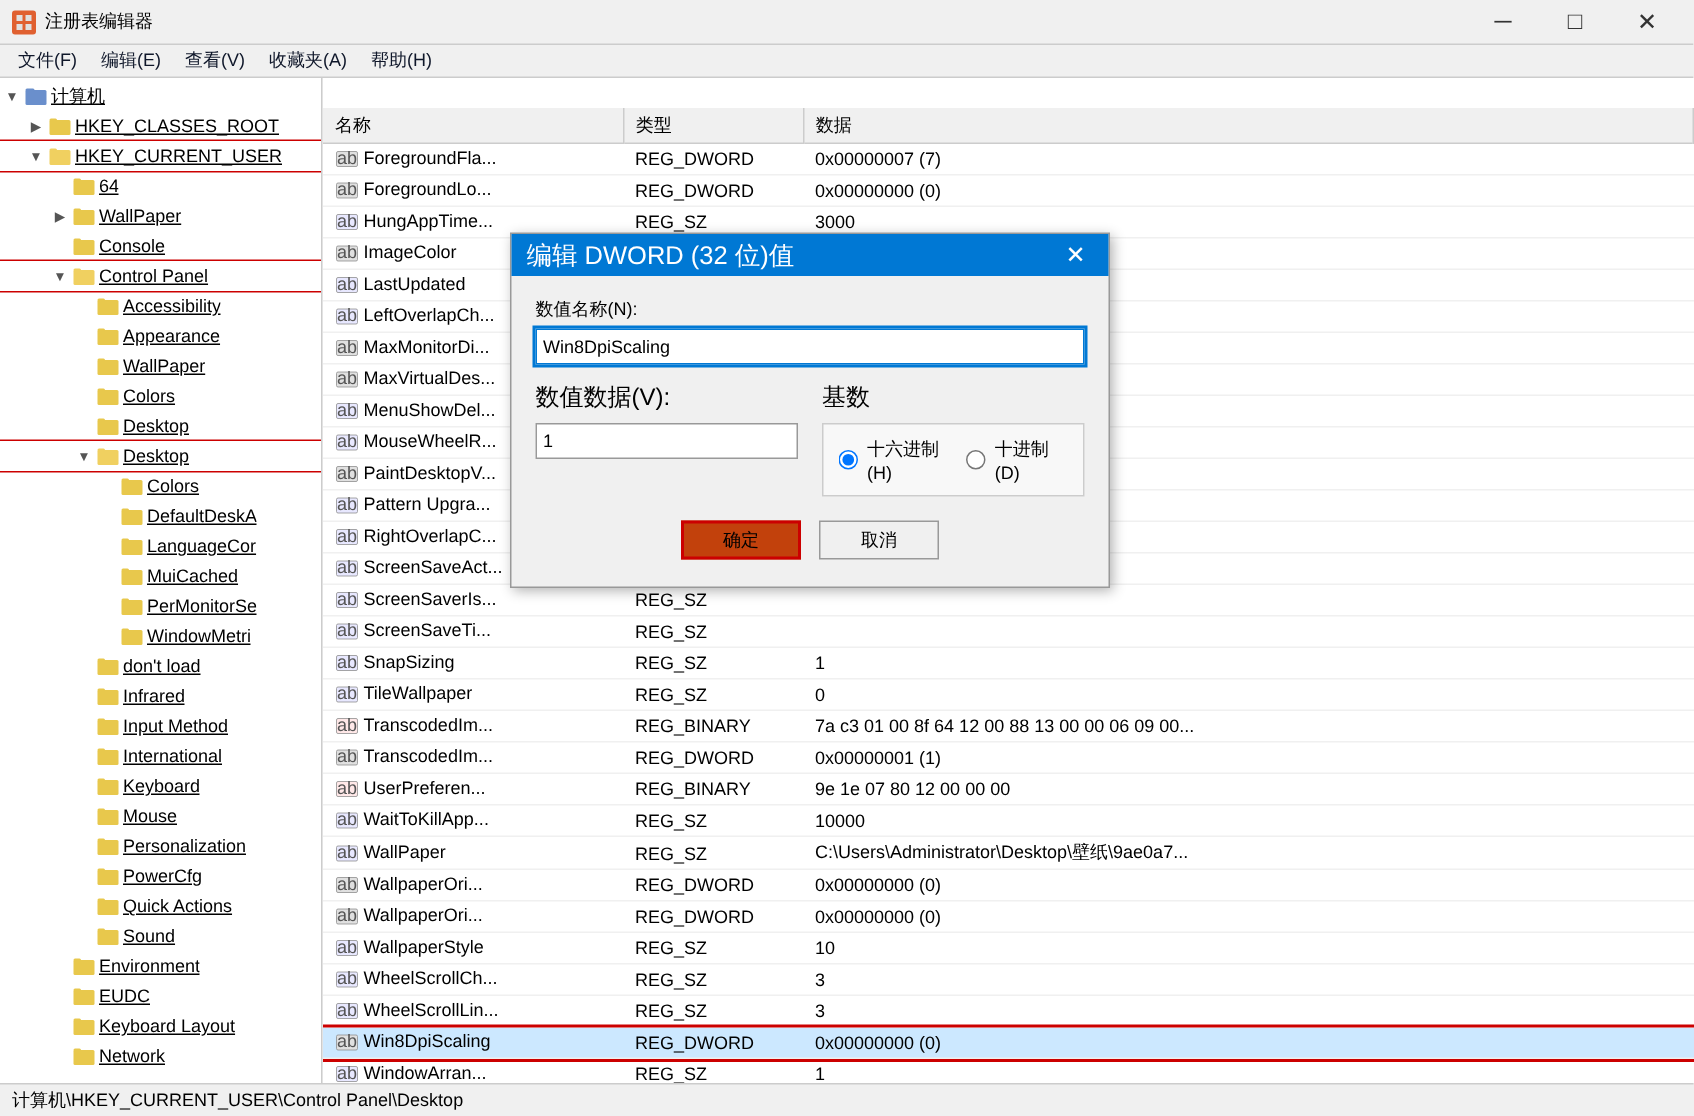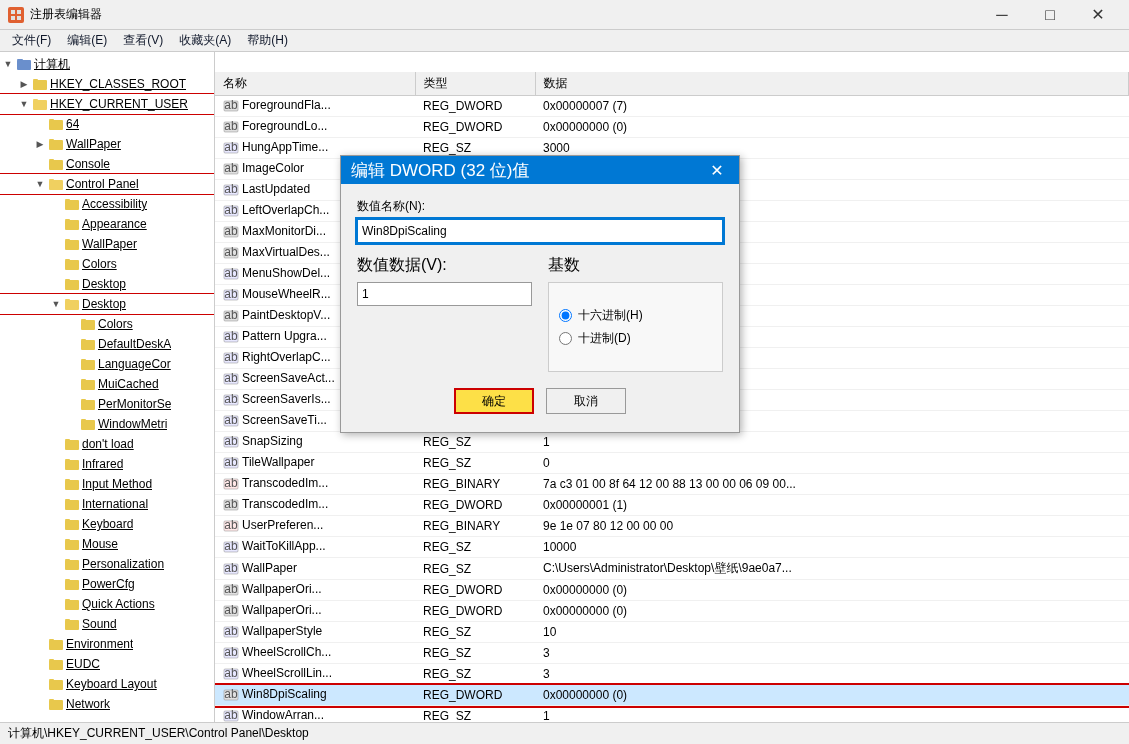--- a/index.html
+++ b/index.html
@@ -185,33 +185,33 @@
     .dialog-col2 { flex: 1; }
     .dialog-input2 {
       width: 100%;
       height: 24px;
       border: 1px solid #999;
       padding: 0 4px;
       font-size: 12px;
       background: white;
     }
     .dialog-section-label { font-size: 16px; color: #000; margin-bottom: 6px; }
-    .radio-group { display: flex; flex-direction: column; gap: 6px; border: 1px solid #ccc; padding: 24px 10px; background: #f8f8f8; }
+    .radio-group { display: flex; flex-direction: row; gap: 6px; border: 1px solid #ccc; padding: 8px 10px; background: #f8f8f8; }
     .radio-item { display: flex; align-items: center; gap: 6px; font-size: 12px; cursor: pointer; }
     .radio-input { cursor: pointer; }
     .dialog-buttons { display: flex; justify-content: center; gap: 12px; margin-top: 16px; padding-bottom: 4px; }
     .dialog-btn {
       width: 80px; height: 26px;
       border: 1px solid #999;
       background: #f0f0f0;
       font-size: 12px;
       cursor: pointer;
       display: flex; align-items: center; justify-content: center;
     }
-    .dialog-btn.primary { border: 2px solid #cc0000; background: #fde047; }
+    .dialog-btn.primary { border: 2px solid #cc0000; background: #c2410c; }
 
     
     .reg-val-icon {
       display: inline-flex;
       align-items: center;
       justify-content: center;
       width: 16px;
       height: 16px;
       margin-right: 3px;
       vertical-align: middle;

